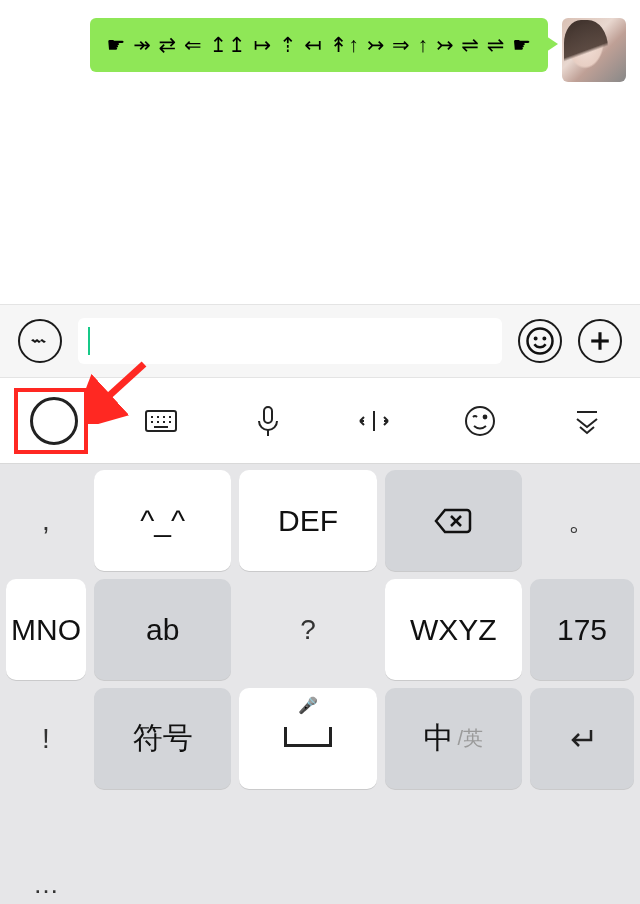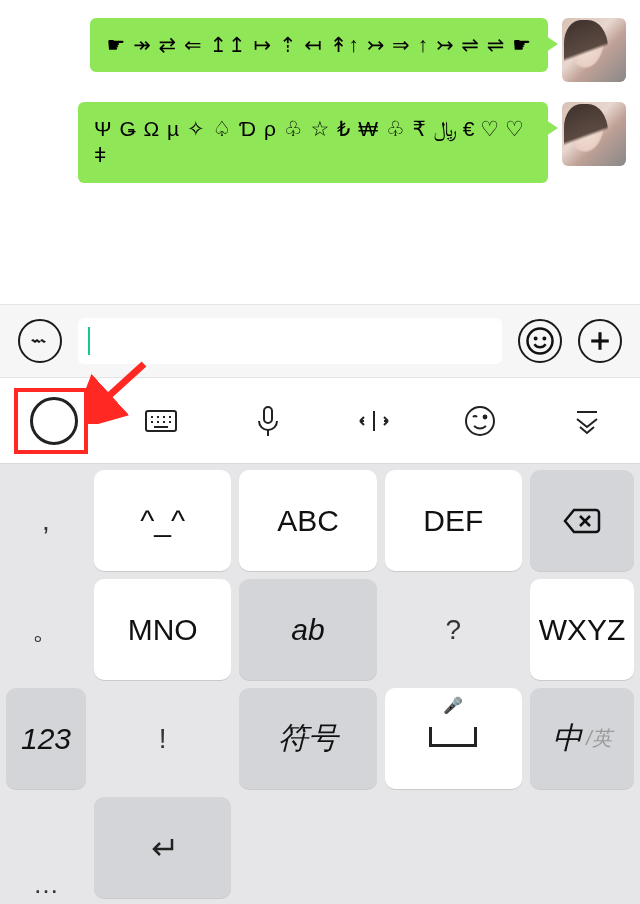--- a/index.html
+++ b/index.html
@@ -150,39 +150,35 @@
   .key {
     background:#fff;
     border-radius:10px;
     display:flex;align-items:center;justify-content:center;
     font-size:30px;
     color:#111;
     box-shadow: 0 1px 0 rgba(0,0,0,.12);
     position:relative;
   }
   .key.side { background:transparent; box-shadow:none; font-size:28px; color:#333;}
-  .key.func { background:#d3d5d9;font-style:italic; }
+  .key.func { background:#d3d5d9; }
   .key .sub {
     font-size:20px; color:#9a9a9a; margin-left:4px;
   }
   .space-glyph{ width:48px;height:20px;border-bottom:3px solid #222;border-left:3px solid #222;border-right:3px solid #222; position:relative; top:-2px;}
   .space-mic{position:absolute; top:8px; font-size:16px; color:#b8b8b8;}
   .enter-glyph svg{width:34px;height:34px;stroke:#222;stroke-width:2.5;fill:none;}
   .bksp svg{width:40px;height:30px;stroke:#111;stroke-width:2.5;fill:none;}
 </style>
 </head>
 <body>
 
 <div class="chat-area">
   <div class="msg-row">
     <div class="bubble">☛ ↠ ⇄ ⇐ ↥↥ ↦ ⇡ ↤ ↟↑ ↣ ⇒ ↑ ↣ ⇌ ⇌ ☛</div>
-    <div class="avatar"></div>
-  </div>
-  <div class="msg-row">
-    <div class="bubble">Ψ Ǥ Ω µ ✧ ♤ Ɗ ρ ♧ ☆ ₺ ₩ ♧ ₹ ﷼ € ♡ ♡ ǂ</div>
     <div class="avatar"></div>
   </div>
 </div>
 
 <div class="input-bar">
   <div class="round-icon">
     <svg viewBox="0 0 24 24" width="24" height="24" fill="none" stroke="#111" stroke-width="2">
       <path d="M4 12c2-3 2 3 4 0s2 3 4 0"></path>
       <path d="M13 12c2-3 2 3 4 0"></path>
     </svg>
@@ -262,37 +258,36 @@
       <polyline points="10,18 20,26 30,18"></polyline>
       <polyline points="13,26 20,32 27,26"></polyline>
     </svg>
   </div>
 </div>
 
 <div class="kb">
 
   <div class="key side">,</div>
   <div class="key">^_^</div>
-  <div class="key">ABC</div>
   <div class="key">DEF</div>
   <div class="key func bksp">
     <svg viewBox="0 0 40 30">
       <path d="M12 4 H34 a3 3 0 0 1 3 3 V23 a3 3 0 0 1 -3 3 H12 L3 15 Z"></path>
       <line x1="18" y1="10" x2="28" y2="20"></line>
         <line x1="28" y1="10" x2="18" y2="20"></line>
     </svg>
   </div>
 
   <div class="key side">。</div>
   <div class="key">MNO</div>
   <div class="key func">ab</div>
 
   <div class="key side">?</div>
   <div class="key">WXYZ</div>
-  <div class="key func">123</div>
+  <div class="key func">175</div>
 
   <div class="key side">!</div>
   <div class="key func">符号</div>
   <div class="key">
     <span class="space-mic">🎤</span>
     <div class="space-glyph"></div>
   </div>
   <div class="key func">
     <span>中</span>
       <span class="sub">/英</span>

